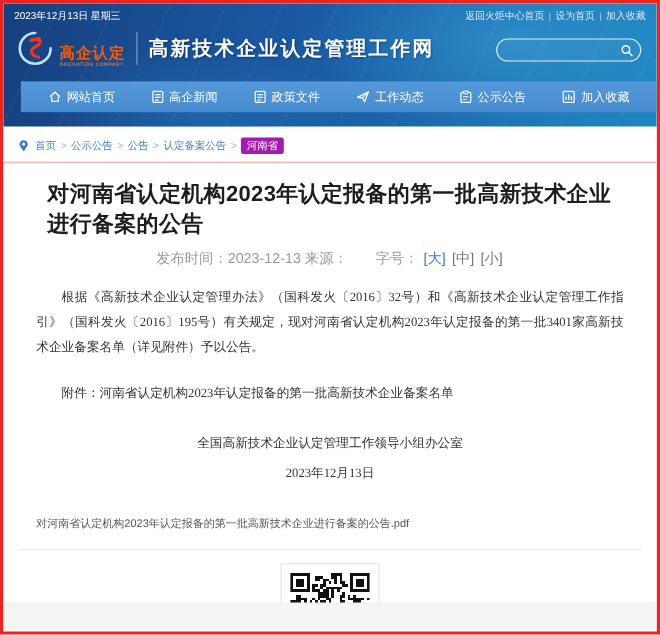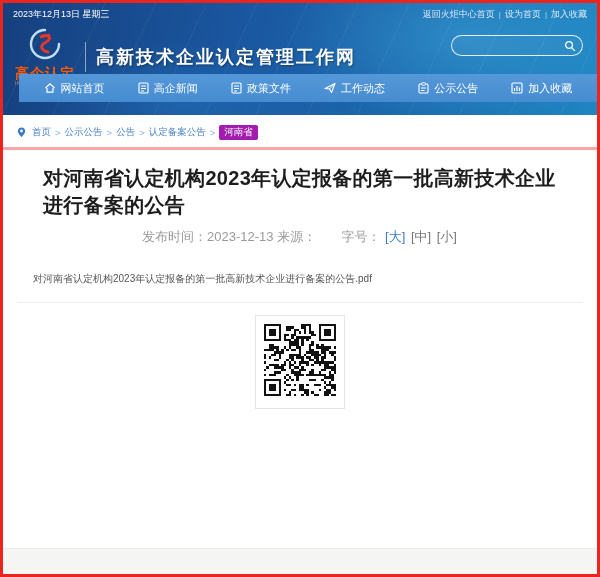--- a/index.html
+++ b/index.html
@@ -18,21 +18,21 @@
   }
   .header::before {
     content:""; position:absolute; inset:0; pointer-events:none;
     background:repeating-linear-gradient(115deg, rgba(255,255,255,.05) 0 1px, transparent 1px 46px);
   }
   .utilbar { display:flex; justify-content:space-between; align-items:center; padding:5px 10px 0 10px; font-size:9px; }
   .utilbar a { color:#dce9f7; text-decoration:none; }
   .util-links { display:flex; gap:4px; align-items:center; }
   .util-sep { color:#bcd4ee; font-size:8px; }
   .brandrow { display:flex; align-items:center; padding:6px 12px 0 12px; position:relative; }
-  .logo { display:flex; align-items:center; gap:5px;flex-direction:column; }
+  .logo { display:flex; align-items:flex-end; gap:5px; }
   .logo-badge { width:34px; height:34px; }
   .logo-texts { display:flex; flex-direction:column; line-height:1; }
   .logo-cn { font-size:14px; font-weight:bold; color:#ff5a00; letter-spacing:1px; }
   .logo-en { font-size:4.5px; color:#ff8a3c; margin-top:2px; letter-spacing:.4px; }
   .brand-divider { width:1px; height:30px; background:rgba(255,255,255,.5); margin:0 10px; }
   .site-title { font-size:18px; font-weight:bold; letter-spacing:2px; font-family:"Liberation Serif", serif; text-shadow:1px 1px 2px rgba(0,0,0,.35); }
   .searchbox {
     position:absolute; right:14px; top:14px; width:132px; height:21px;
     border:1px solid rgba(255,255,255,.85); border-radius:11px;
     display:flex; align-items:center; justify-content:flex-end; padding-right:6px;
@@ -47,21 +47,21 @@
     position:absolute; left:16px; right:0; top:71px; height:28px;
     background:linear-gradient(180deg, #5598d9, #478cd0);
     display:flex; align-items:center; justify-content:space-around; padding:0 8px;
   }
   .nav-item { display:flex; align-items:center; gap:5px; color:#fff; font-size:11px; cursor:pointer; }
   .nav-item svg { display:block; }
   
   .content { flex:1 1 auto; background:#fff; display:flex; flex-direction:column; overflow:hidden; }
   .breadcrumb {
     display:flex; align-items:center; gap:4px; padding:10px 14px 7px 14px;
-    font-size:9.5px; color:#4a82c4; border-bottom:3px solid #fca5a5;
+    font-size:9.5px; color:#4a82c4; border-bottom:1px solid #fca5a5;
   }
   .breadcrumb a { color:#4a82c4; text-decoration:none; }
   .crumb-sep { color:#8fb3da; }
   .crumb-current { background:#a21caf; color:#fff; padding:1px 5px; border-radius:2px; }
   .pin { margin-right:2px; }
   .art-title { text-align:left; font-size:20px; font-weight:bold; color:#1d1d1d; margin-top:15px; padding:0 40px; letter-spacing:.3px; }
   .art-meta { text-align:center; font-size:13px; color:#9a9a9a; margin-top:9px; }
   .art-meta .sz-gap { display:inline-block; width:18px; }
   .sz-link { text-decoration:none; margin:0 1px; }
   .sz-big { color:#3a7bc8; }
@@ -195,20 +195,26 @@
     <div class="art-meta">
       <span>发布时间：2023-12-13</span>
       <span>来源：</span>
       <span class="sz-gap"></span>
       <span>字号：</span>
       <a href="#" class="sz-link sz-big">[大]</a>
       <a href="#" class="sz-link sz-mid">[中]</a>
       <a href="#" class="sz-link sz-small">[小]</a>
     </div>
 
+    <div class="art-body">
+      <p class="para">根据《高新技术企业认定管理办法》（国科发火〔2016〕32号）和《高新技术企业认定管理工作指引》（国科发火〔2016〕195号）有关规定，现对河南省认定机构2023年认定报备的第一批3401家高新技术企业备案名单（详见附件）予以公告。</p>
+      <p class="para attach-line">附件：河南省认定机构2023年认定报备的第一批高新技术企业备案名单</p>
+      <p class="sig">全国高新技术企业认定管理工作领导小组办公室</p>
+      <p class="sig-date">2023年12月13日</p>
+    </div>
 
     <a href="#" class="pdf-link">对河南省认定机构2023年认定报备的第一批高新技术企业进行备案的公告.pdf</a>
 
     <hr class="hr2">
 
     <div class="qr-wrap">
       <div class="qr-box">
         <svg id="qr-svg" width="72" height="72" viewBox="0 0 29 29" shape-rendering="crispEdges">
             <rect x="0" y="0" width="1" height="1" fill="#111"></rect>
             <rect x="1" y="0" width="1" height="1" fill="#111"></rect>

